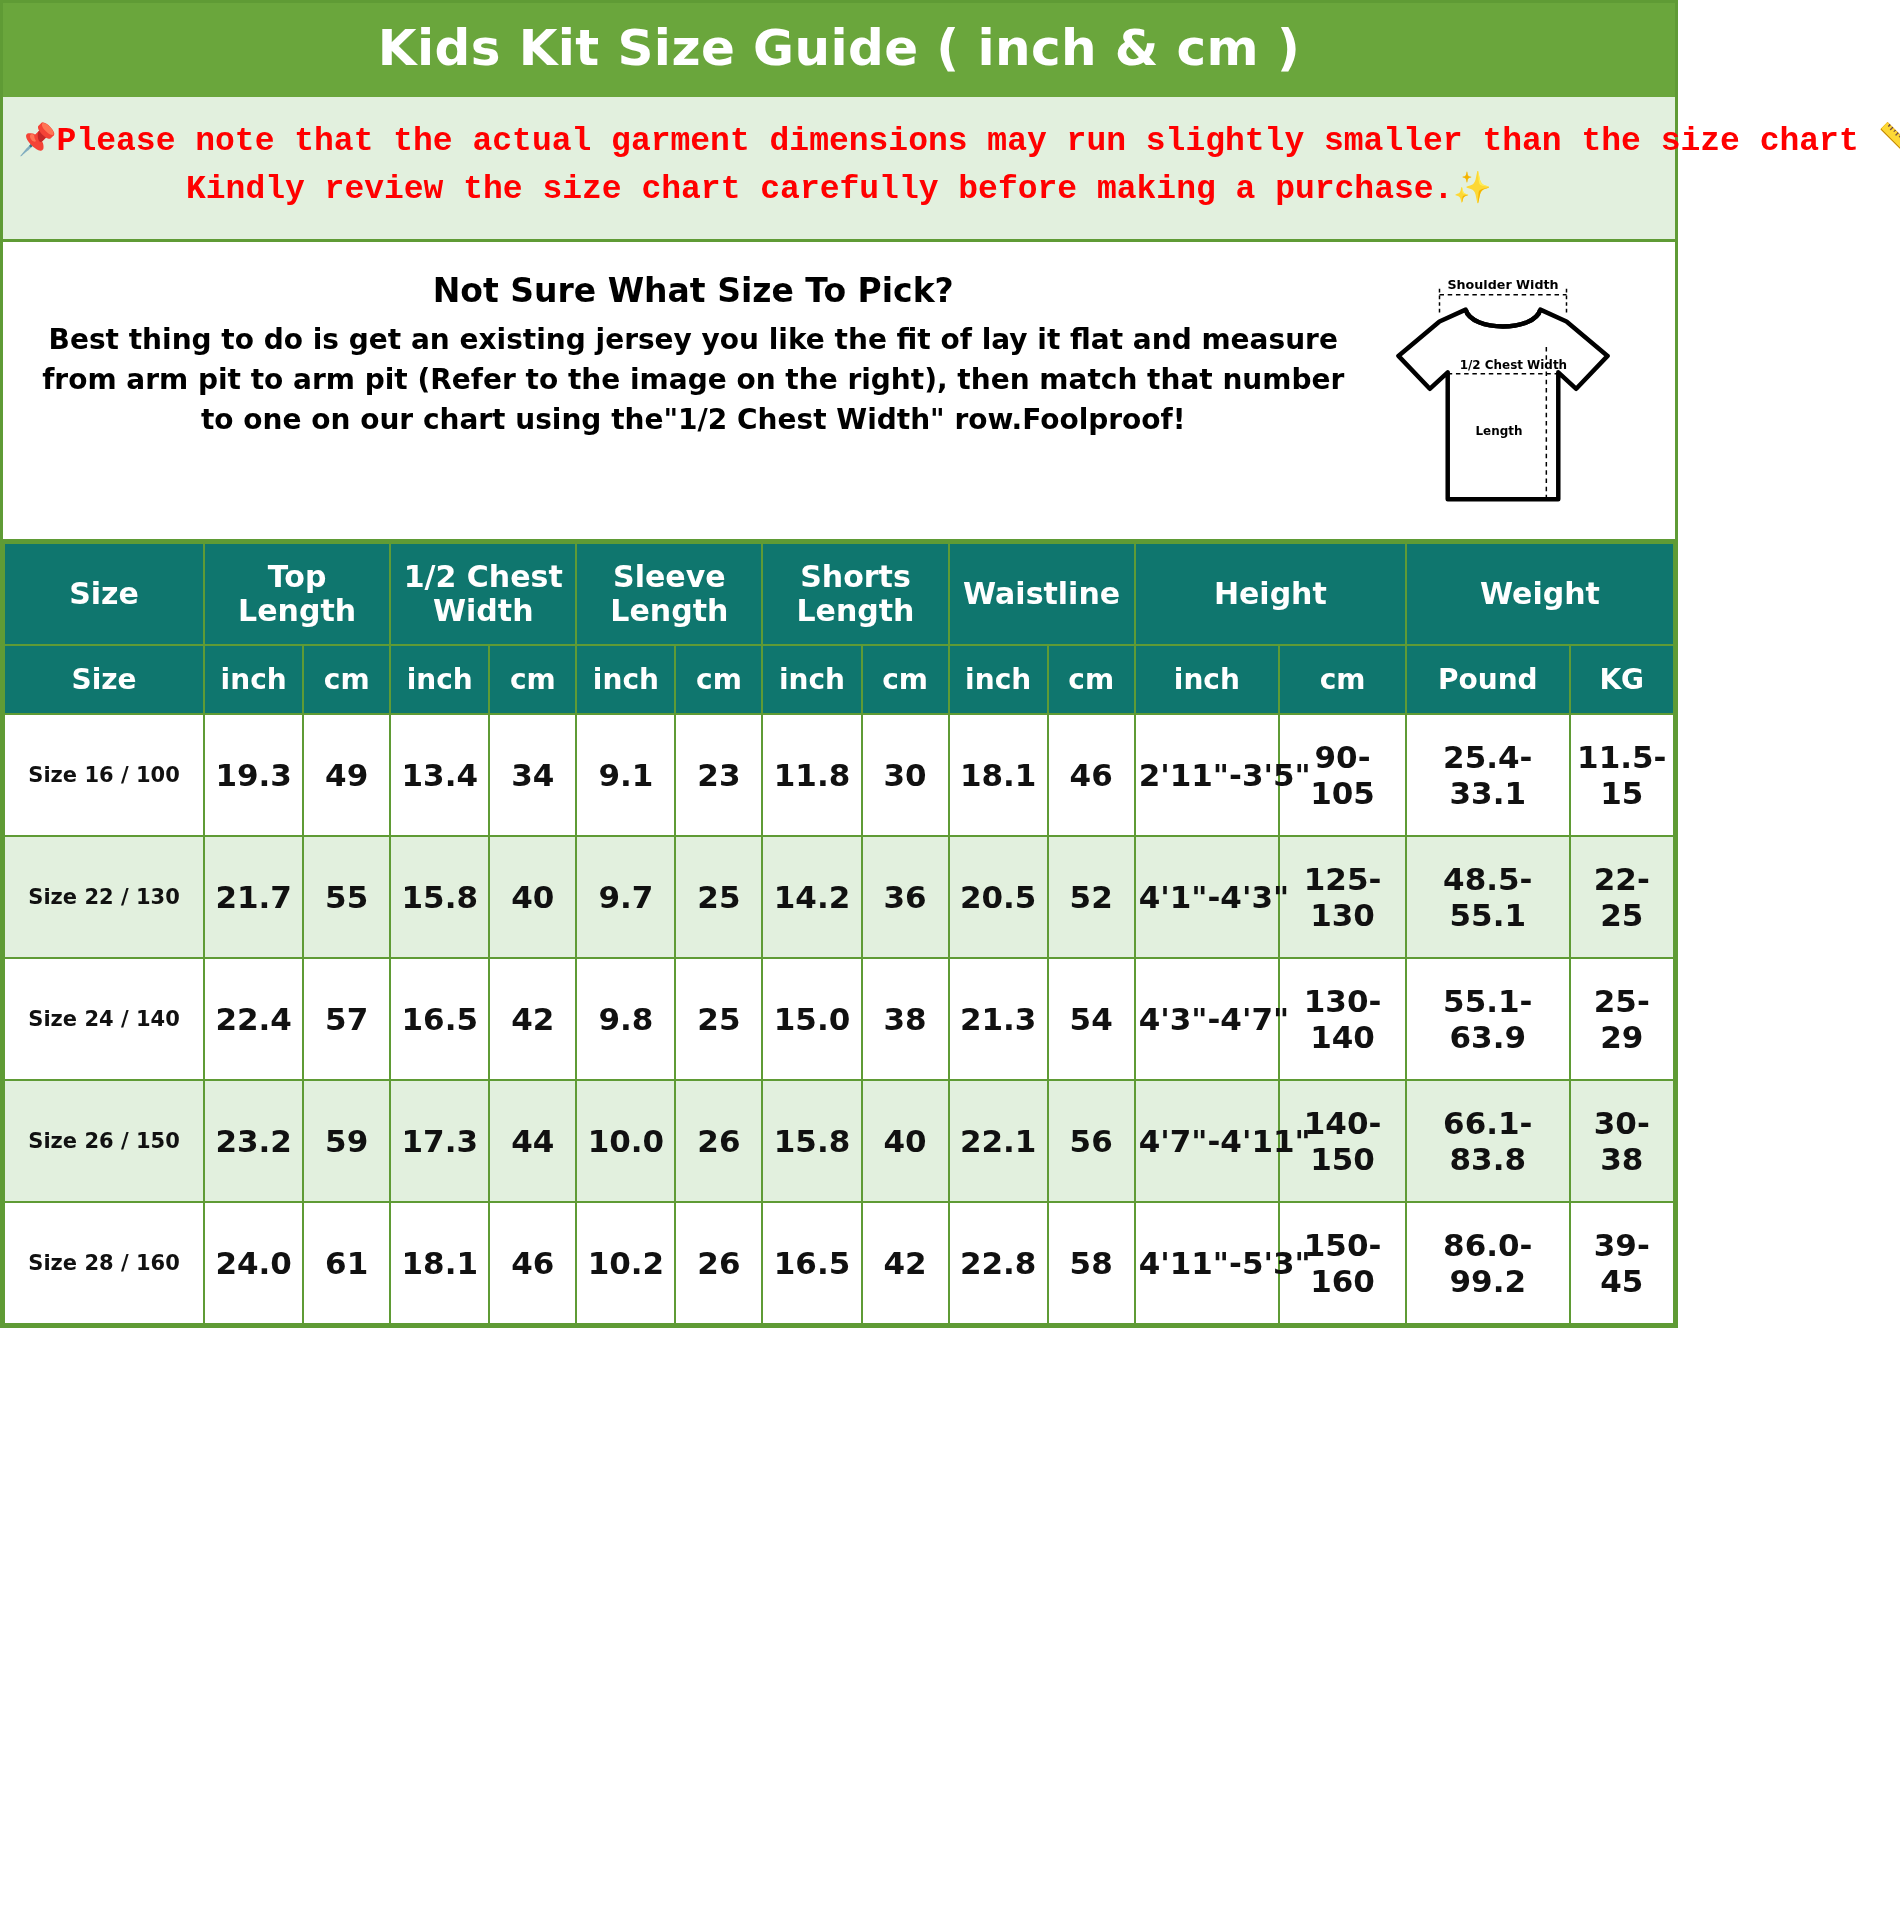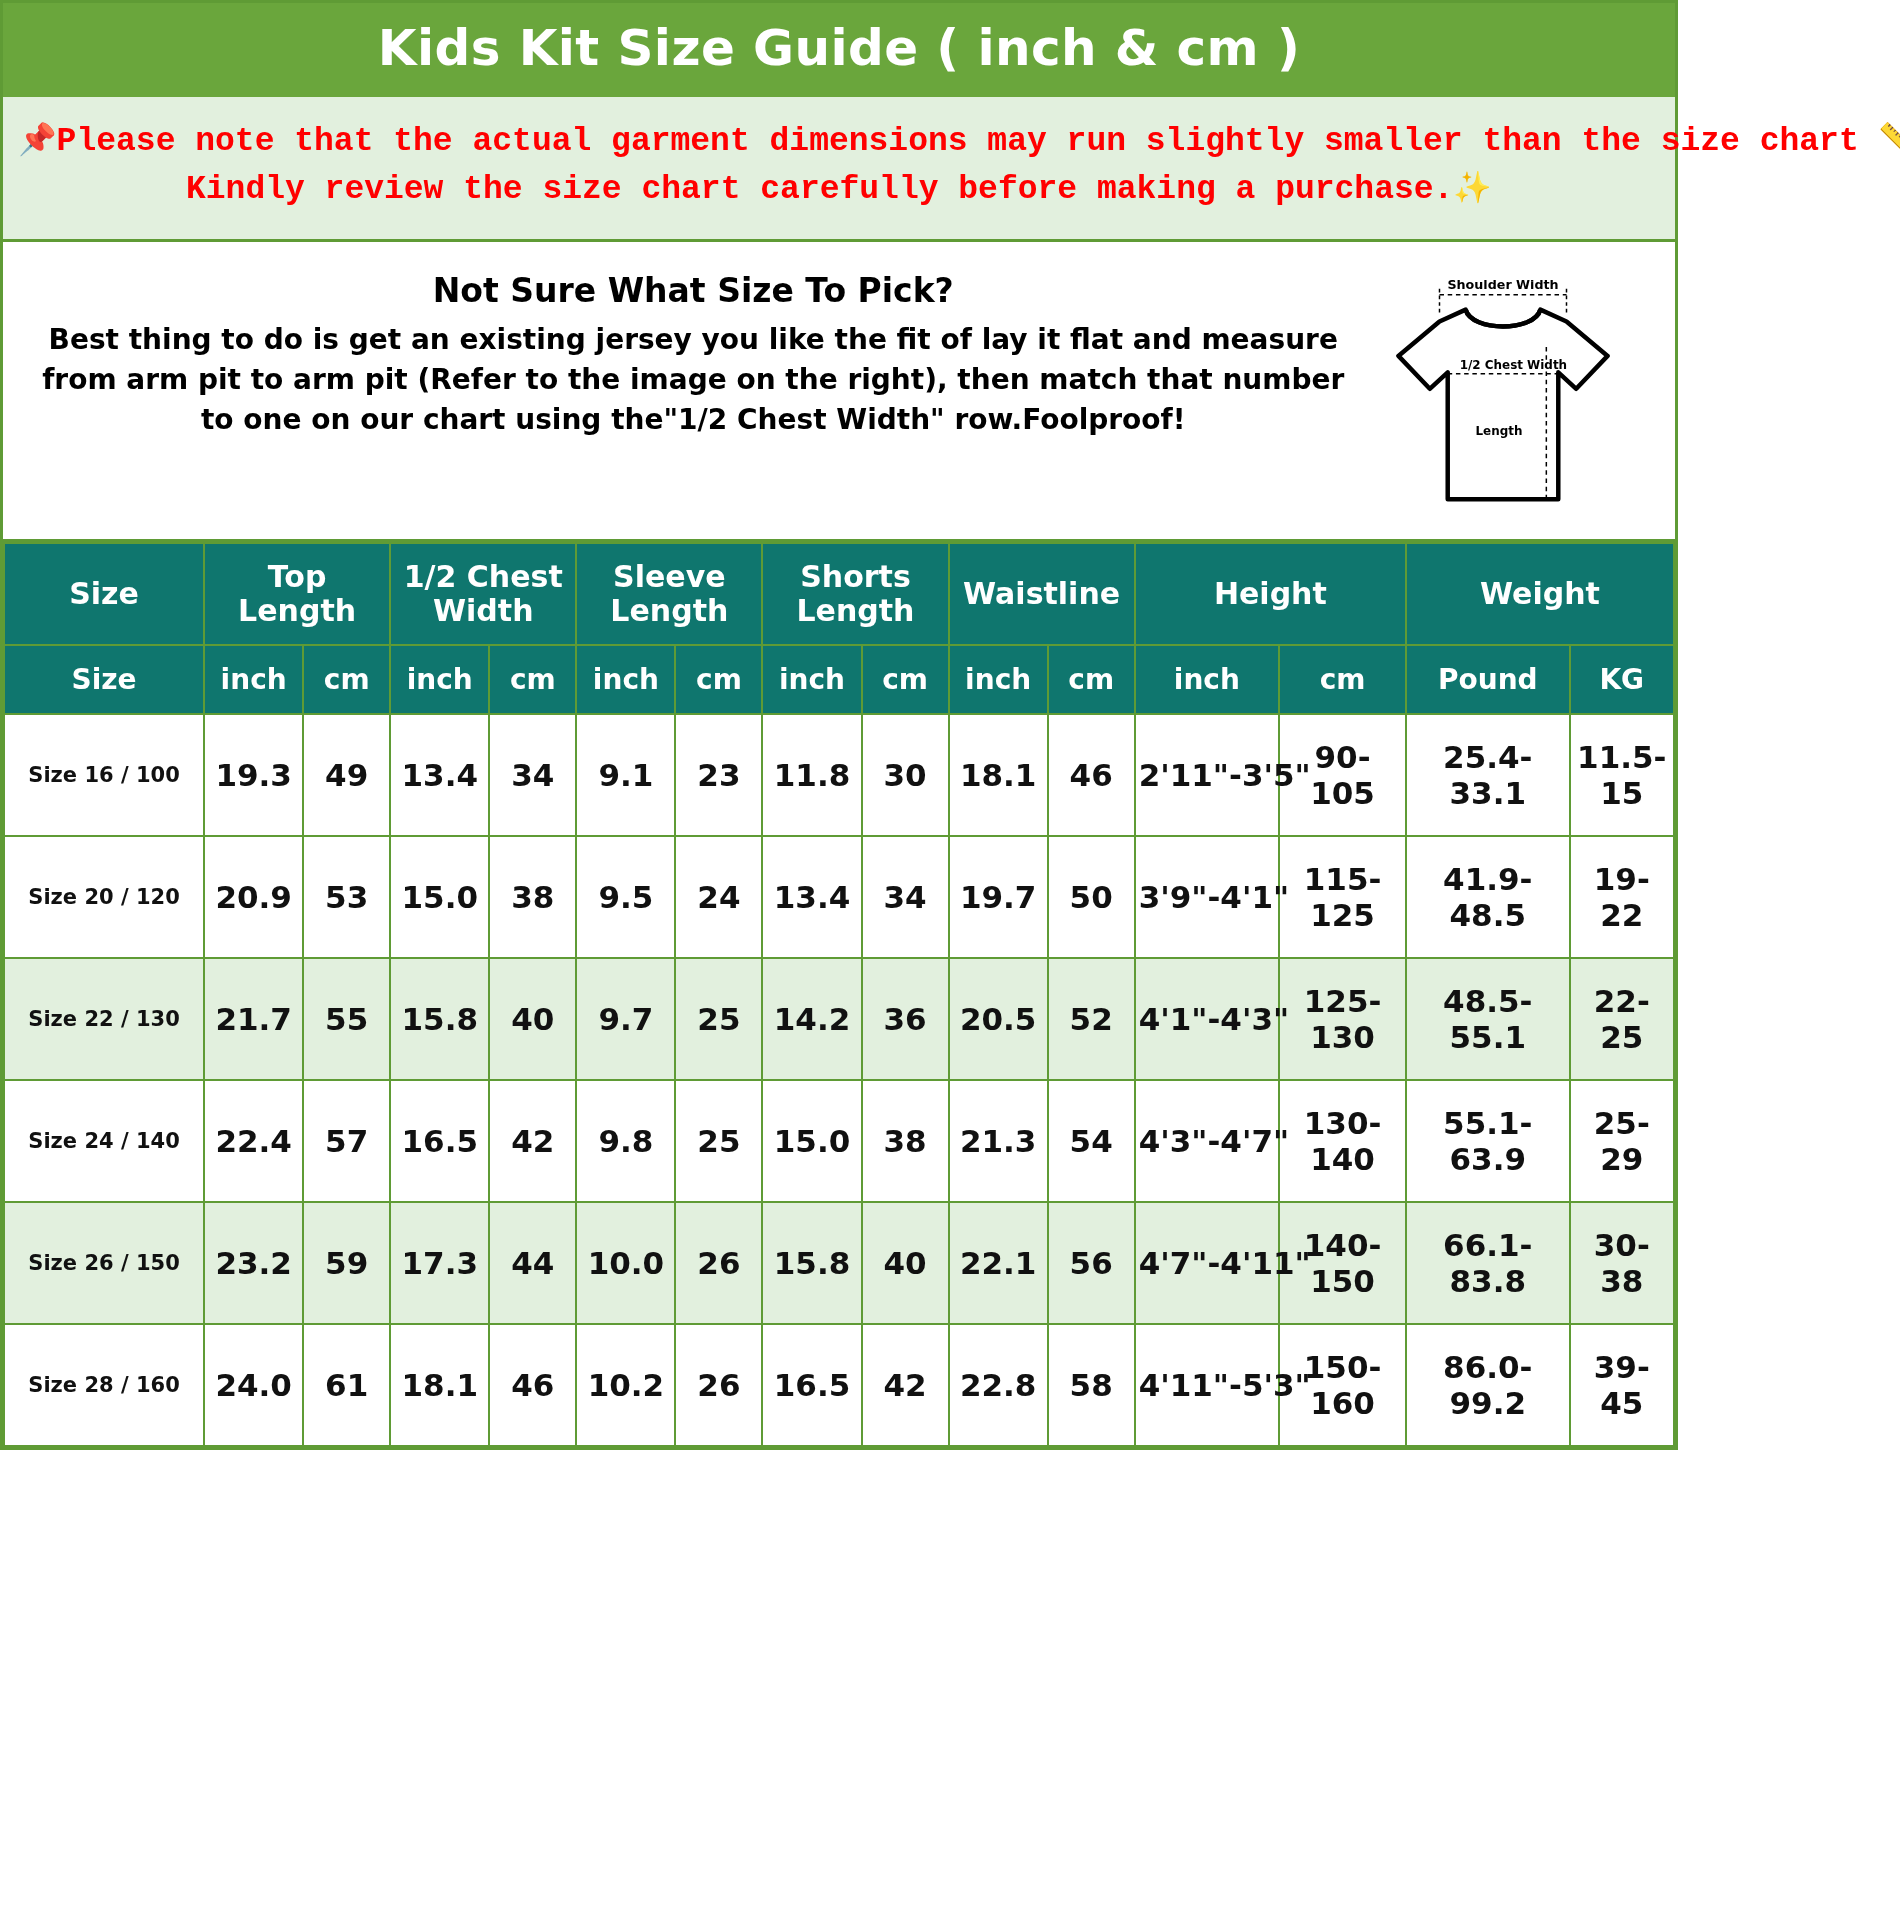--- a/index.html
+++ b/index.html
@@ -228,37 +228,20 @@
         <td>23</td>
         <td>11.8</td>
         <td>30</td>
         <td>18.1</td>
         <td>46</td>
         <td>2'11"-3'5"</td>
         <td>90-105</td>
         <td>25.4-33.1</td>
         <td>11.5-15</td>
       </tr>
-      <tr>
-        <td class="size-cell">Size 20 / 120</td>
-        <td>20.9</td>
-        <td>53</td>
-        <td>15.0</td>
-        <td>38</td>
-        <td>9.5</td>
-        <td>24</td>
-        <td>13.4</td>
-        <td>34</td>
-        <td>19.7</td>
-        <td>50</td>
-        <td>3'9"-4'1"</td>
-        <td>115-125</td>
-        <td>41.9-48.5</td>
-        <td>19-22</td>
-      </tr>
       <tr class="alt">
         <td class="size-cell">Size 22 / 130</td>
         <td>21.7</td>
         <td>55</td>
         <td>15.8</td>
         <td>40</td>
         <td>9.7</td>
         <td>25</td>
         <td>14.2</td>
         <td>36</td>

